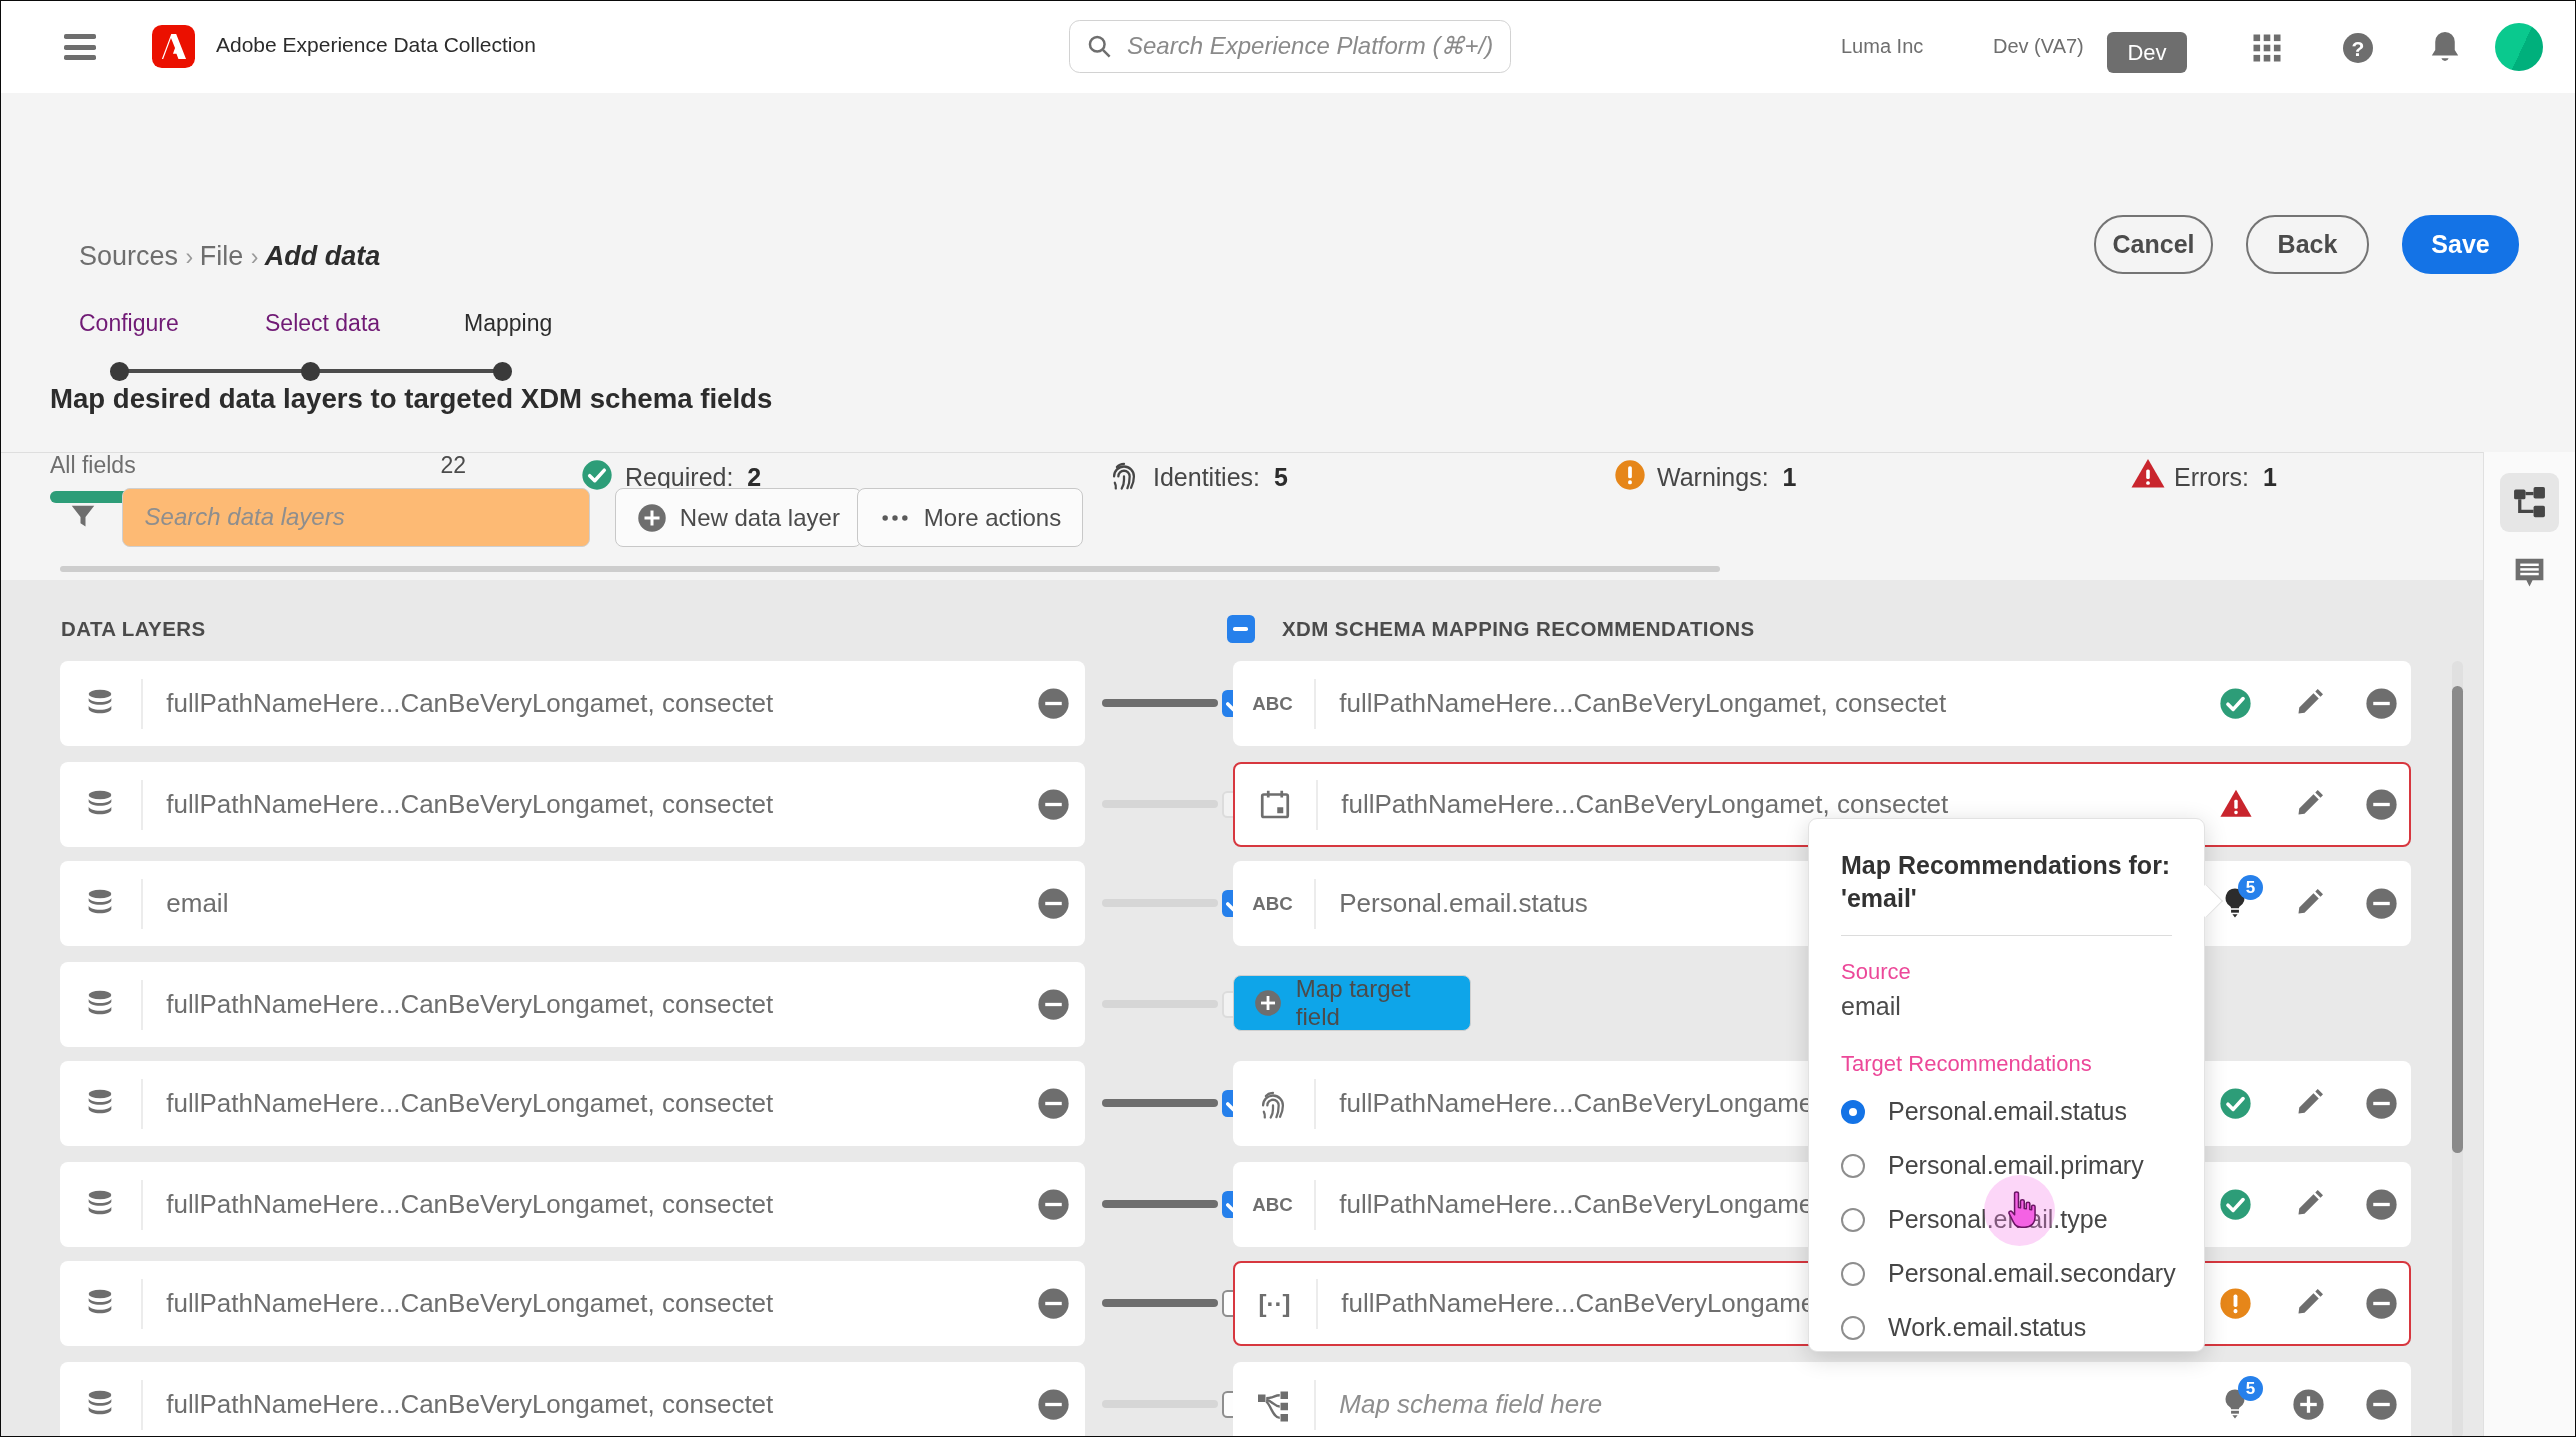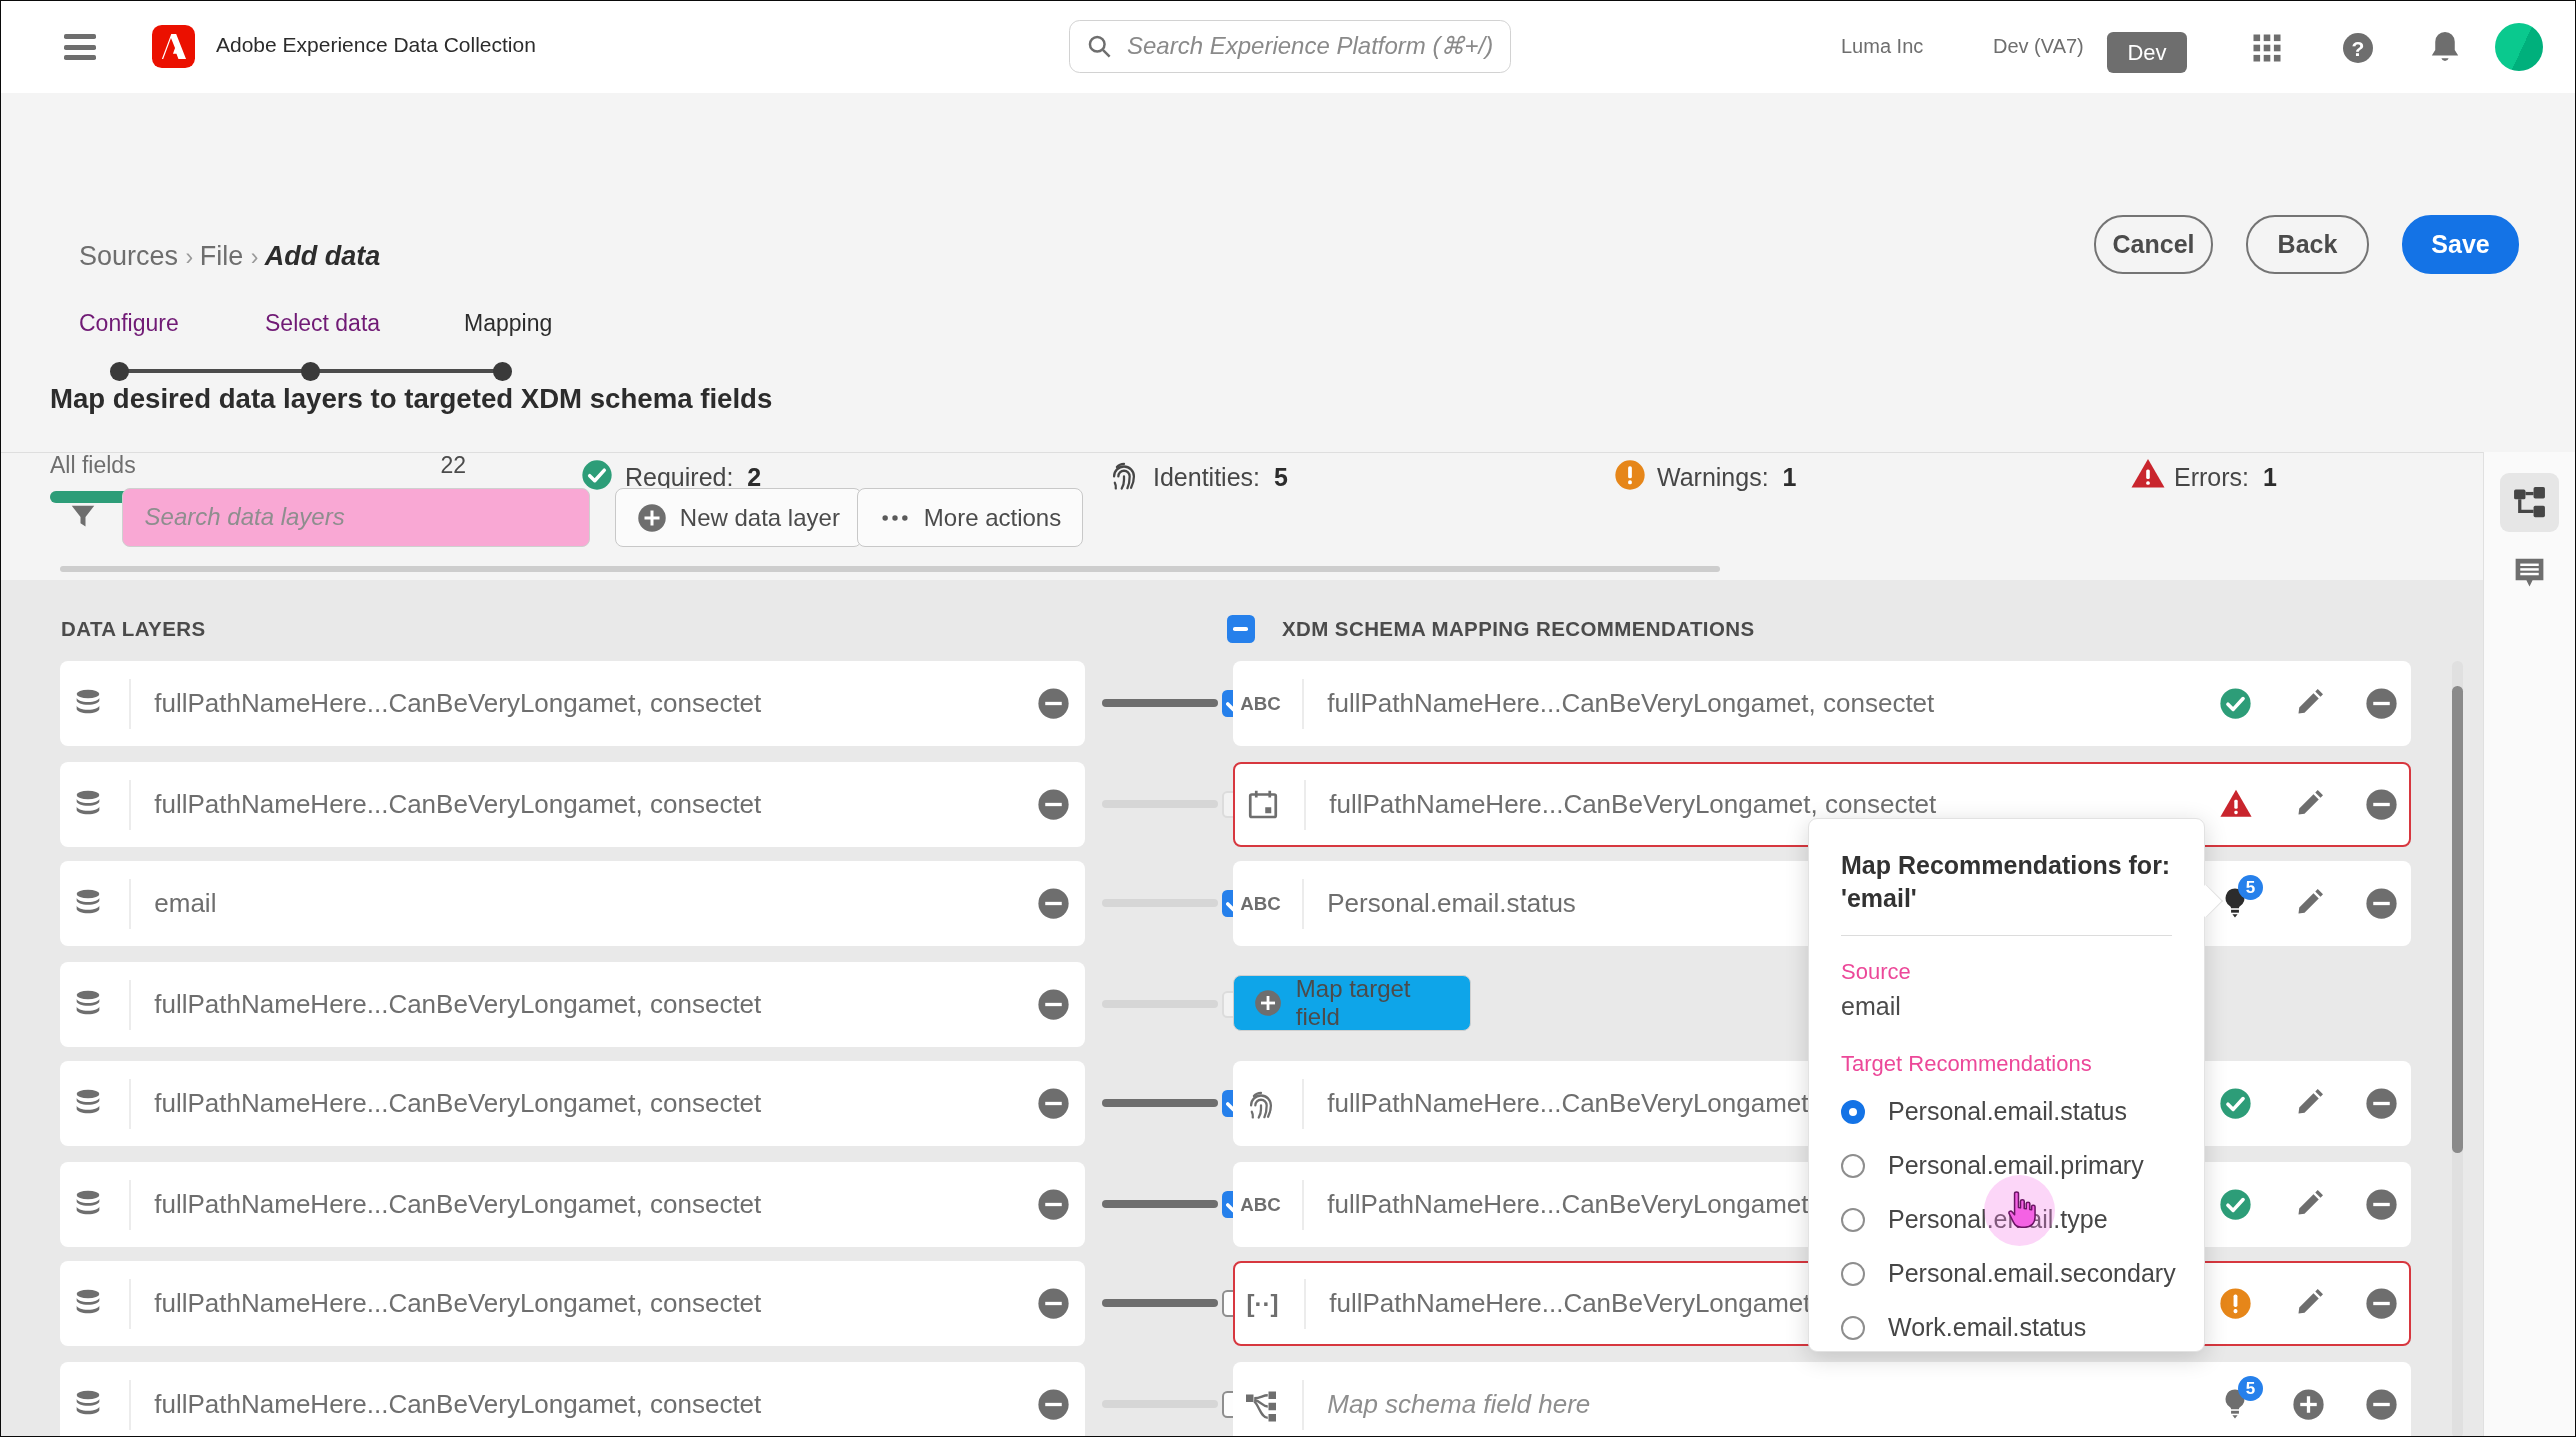--- a/index.html
+++ b/index.html
@@ -30,32 +30,32 @@
         display:flex;align-items:center;justify-content:center;font-size:25px;font-weight:600;color:#4b4b4b;background:transparent;cursor:pointer;}
   .pill.primary{background:#1473e6;border-color:#1473e6;color:#fff;}
   .page-title{position:absolute;left:49px;top:290px;font-size:27.6px;font-weight:bold;color:#2c2c2c;}
   .allfields{position:absolute;left:49px;top:359px;width:416px;font-size:23px;color:#6e6e6e;}
   .allfields .cnt{float:right;color:#4b4b4b;}
   .pbar{position:absolute;left:49px;top:398px;width:416px;height:11.6px;border-radius:6.2px;background:#d9d9d9;}
   .pbar .fill{height:11.6px;border-radius:6.2px;background:#2d9d78;}
   .stat-label{position:absolute;top:370px;font-size:25px;color:#464646;}
   .stat-num{font-weight:bold;color:#2c2c2c;}
   
-  .toolbar-input{position:absolute;left:121px;top:487px;width:468px;height:59px;background:#f9a8d4;border:1.8px solid #cfcfcf;border-radius:8px;box-sizing:border-box;}
+  .toolbar-input{position:absolute;left:121px;top:487px;width:468px;height:59px;background:#fdba74;border:1.8px solid #cfcfcf;border-radius:8px;box-sizing:border-box;}
   .toolbar-input input{position:absolute;left:19.6px;top:7.1px;width:418px;height:39px;border:none;outline:none;font-size:24px;font-style:italic;font-family:"Liberation Sans",sans-serif;color:#4b4b4b;background:transparent;}
   .toolbar-input input::placeholder{color:#8e8e8e;font-style:italic;}
   .tb-btn{position:absolute;top:487px;height:59px;background:#fbfbfb;border:1.8px solid #c8c8c8;border-radius:8px;box-sizing:border-box;
           display:flex;align-items:center;gap:12.5px;padding:0 21.3px;font-size:24px;color:#4b4b4b;cursor:pointer;}
   .hscroll{position:absolute;left:59px;top:565px;width:1660px;height:6.2px;border-radius:3.6px;background:#cdcdcd;}
   .listarea{position:absolute;left:0;top:579px;width:2482px;height:858px;background:#e9e9e9;}
   .col-header{position:absolute;top:616px;font-size:20.5px;font-weight:bold;letter-spacing:0.4px;color:#4b4b4b;}
   
   .lrow{position:absolute;left:59px;width:1192px;height:85px;}
   .rrow{position:absolute;left:1232px;width:1178px;height:98px;}
-  .card{position:absolute;left:0;top:0;height:85px;background:#fff;border-radius:8px;display:flex;align-items:center;box-sizing:border-box;padding-left:6px;}
+  .card{position:absolute;left:0;top:0;height:85px;background:#fff;border-radius:8px;display:flex;align-items:center;box-sizing:border-box;padding-left:18px;}
   .lcard{width:1025px;}
   .rcard{width:1178px;}
   .err-card{border:2.7px solid #d7373f;}
   .vdiv{width:2.7px;height:50px;background:#ececec;margin:0 23px 0 19.6px;flex:none;}
   .row-text{font-size:26px;color:#6e6e6e;white-space:nowrap;overflow:hidden;flex:1 1 auto;}
   .row-text.ph{font-style:italic;color:#8e8e8e;}
   .type-icon{width:43px;flex:none;display:flex;align-items:center;justify-content:center;color:#6e6e6e;}
   .abc{font-size:18.7px;font-weight:bold;color:#6e6e6e;letter-spacing:0;}
   .arr{font-size:24px;font-weight:bold;color:#6e6e6e;}
   .icon-btn{width:34px;height:34px;flex:none;cursor:pointer;display:flex;align-items:center;justify-content:center;}

